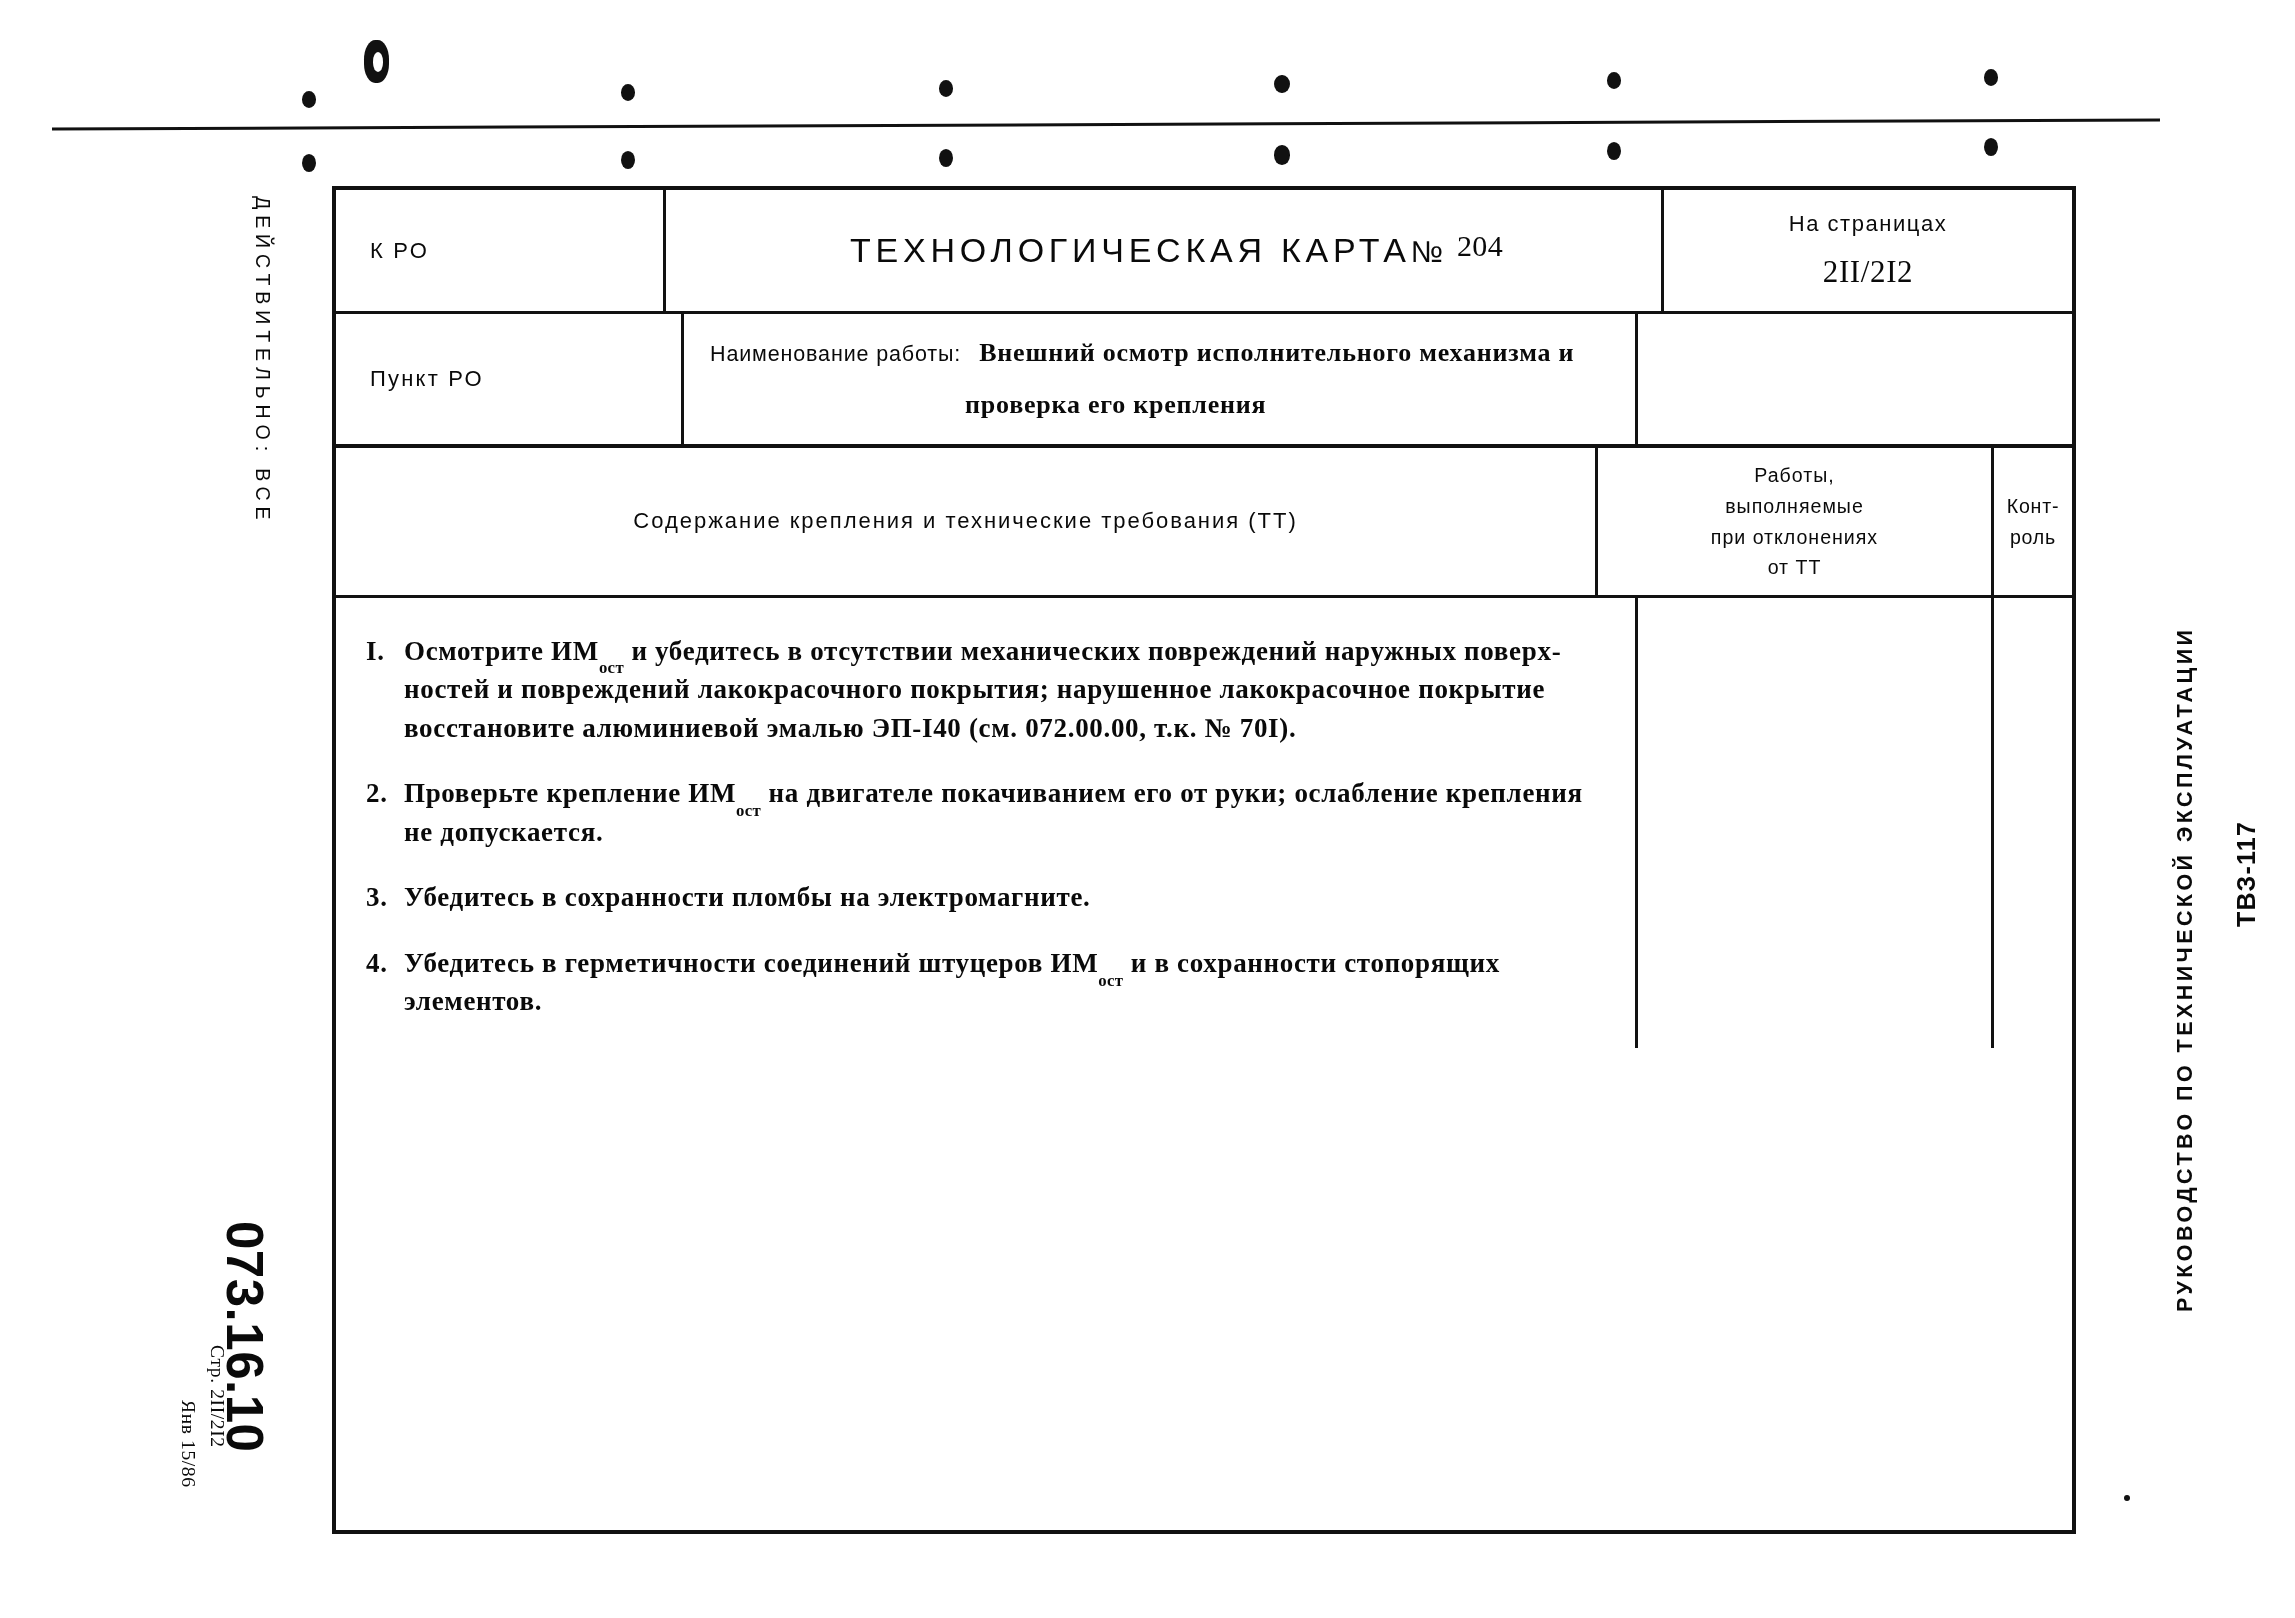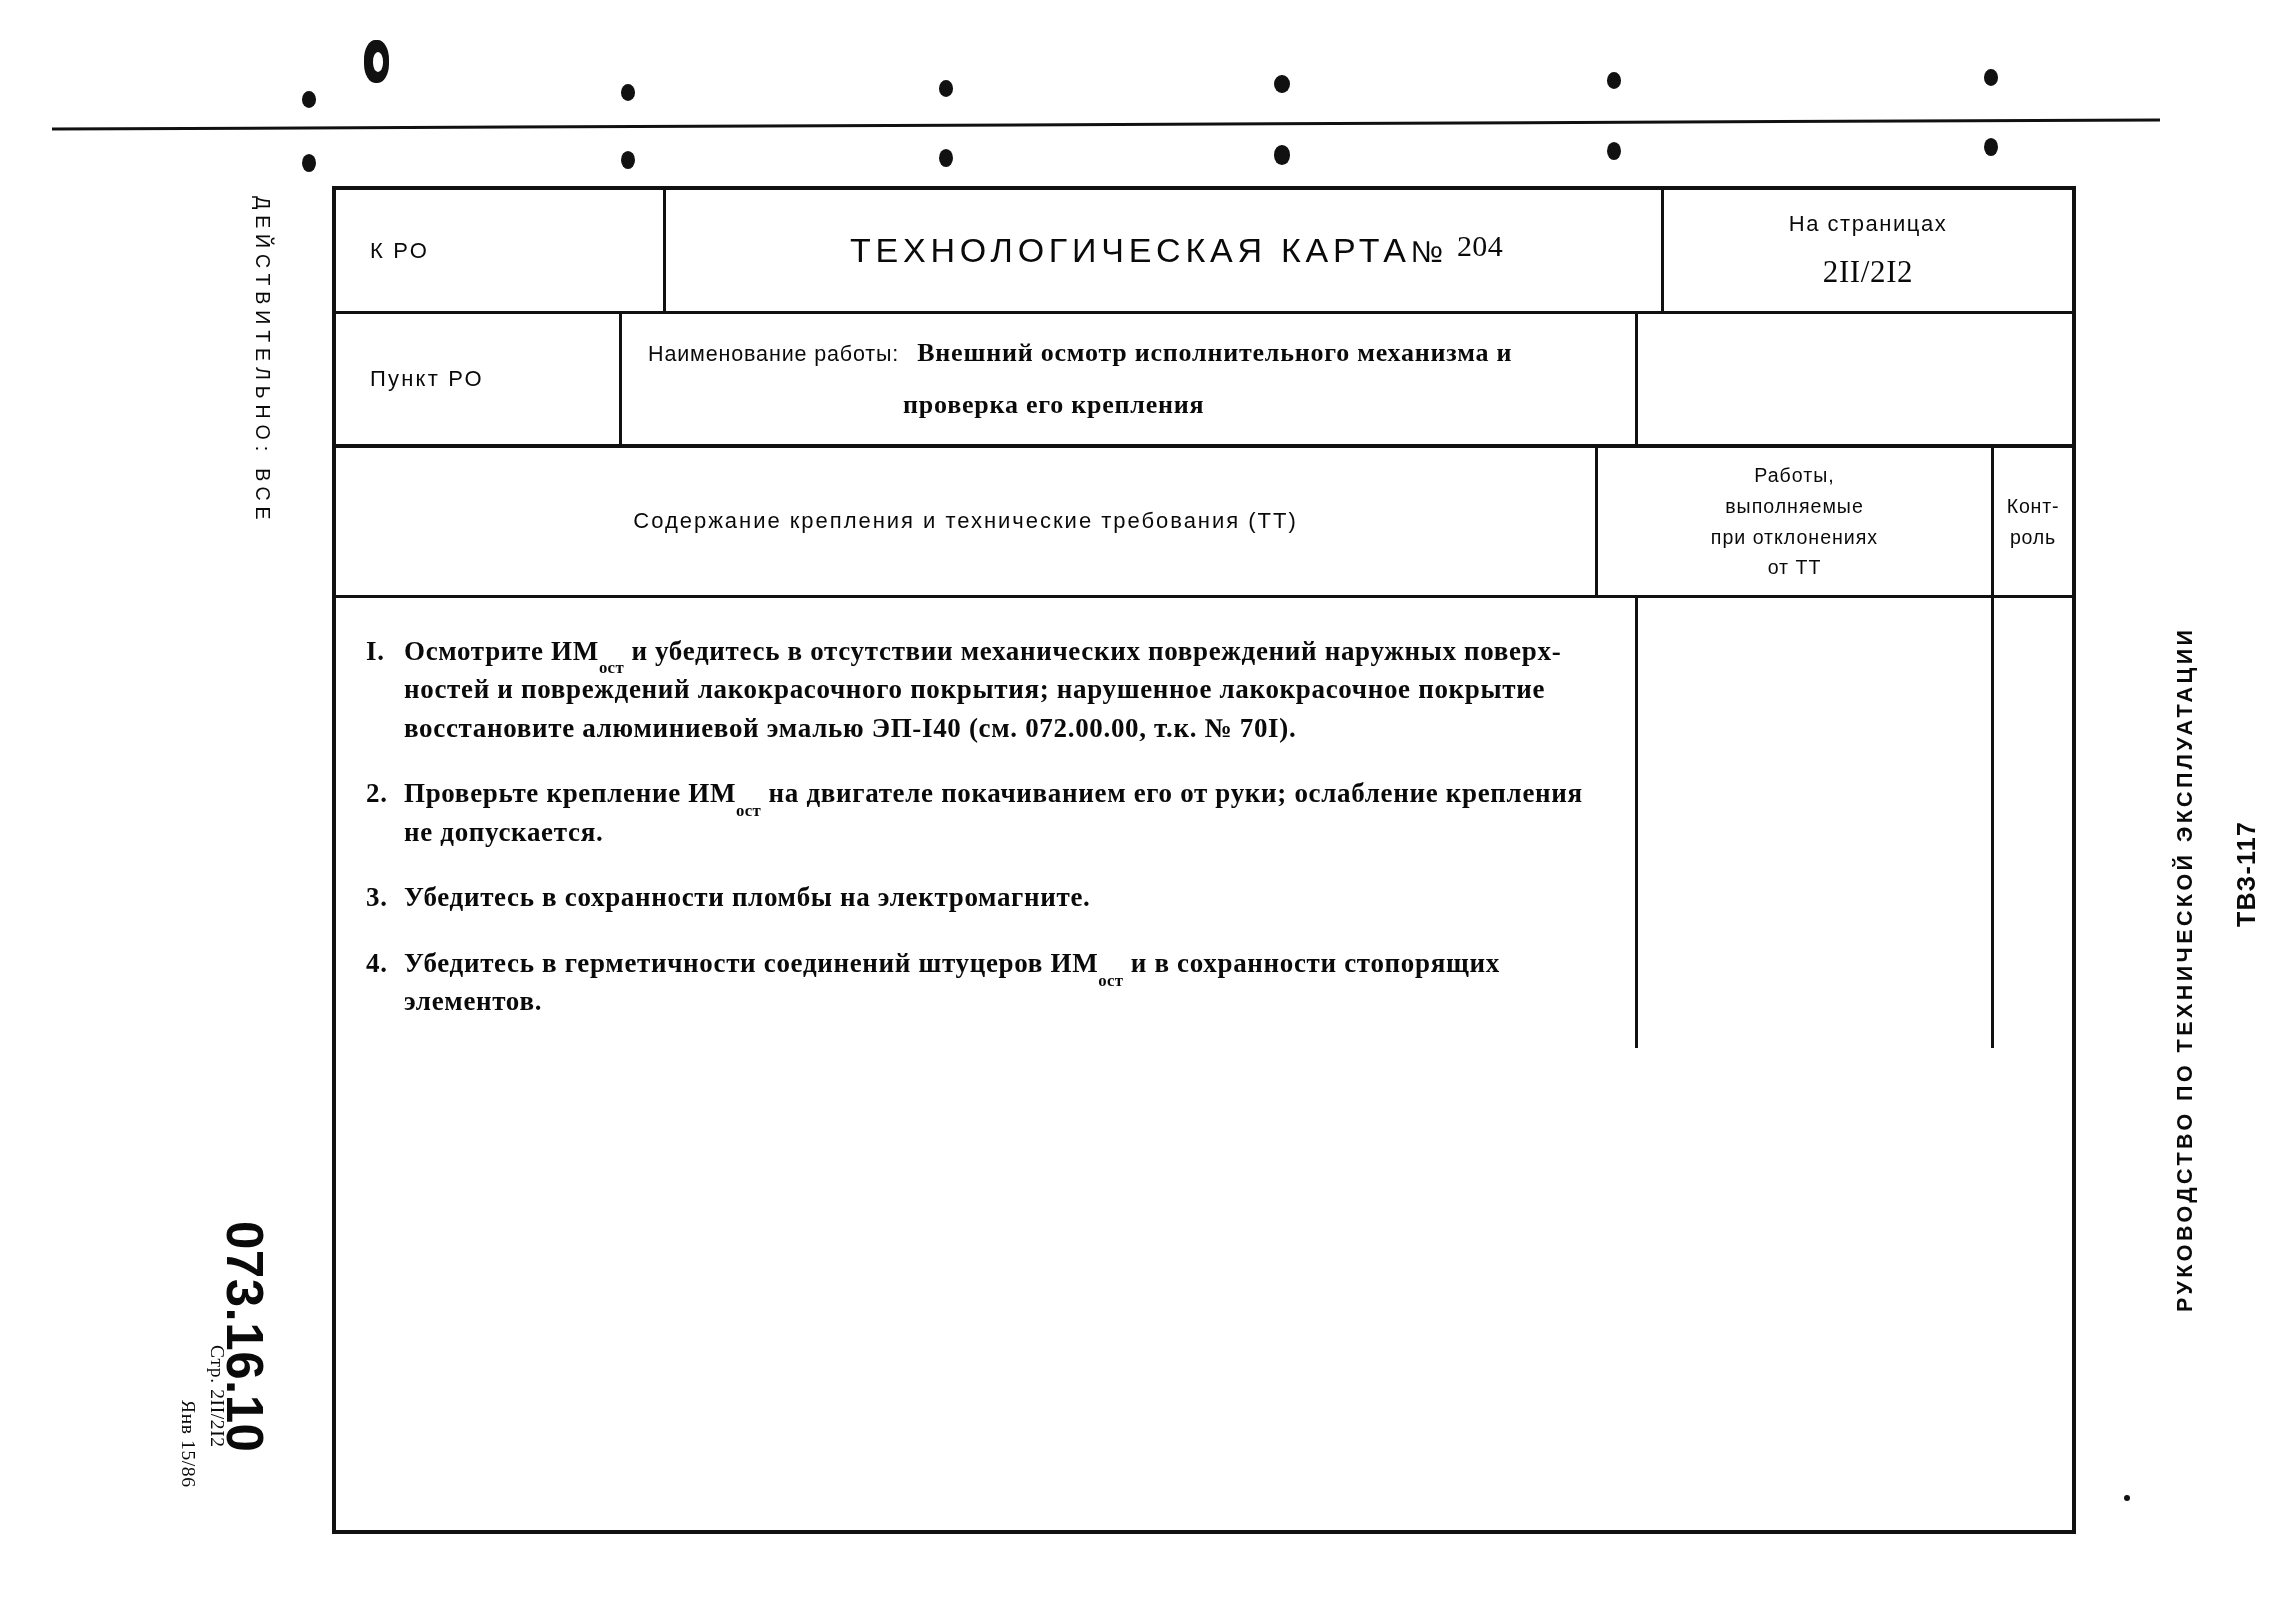--- a/index.html
+++ b/index.html
@@ -72,21 +72,21 @@
   .r2{height:134px;border-bottom:4.6px solid #111;}
   .r3{height:150px;border-bottom:3.9px solid #111;}
   .r4{flex:1;}
 
   .cell{box-sizing:border-box;position:relative;display:flex;}
   .vsep{border-right:3.3px solid #111;}
 
   .c-kro{width:330px;align-items:center;padding-left:34px;}
   .c-title{flex:1;align-items:center;justify-content:center;padding-left:26px;}
   .c-pages{width:408px;flex-direction:column;align-items:center;justify-content:center;}
-  .c-punkt{width:286px;align-items:center;padding-left:34px;}
+  .c-punkt{width:348px;align-items:center;padding-left:34px;}
   .c-work{flex:1;flex-direction:column;justify-content:center;padding-left:26px;padding-right:19.6px;}
   .c-blank{width:434px;}
 
   .c-content{flex:1;align-items:center;justify-content:center;}
   .c-deviations{width:396px;flex-direction:column;align-items:center;justify-content:center;}
   .c-control{width:78px;flex-direction:column;align-items:center;justify-content:center;}
 
   .c-body{flex:1;padding:34px 22px 0 30px;flex-direction:column;}
   .c-body2{width:356px;}
   .c-body3{width:78px;}

